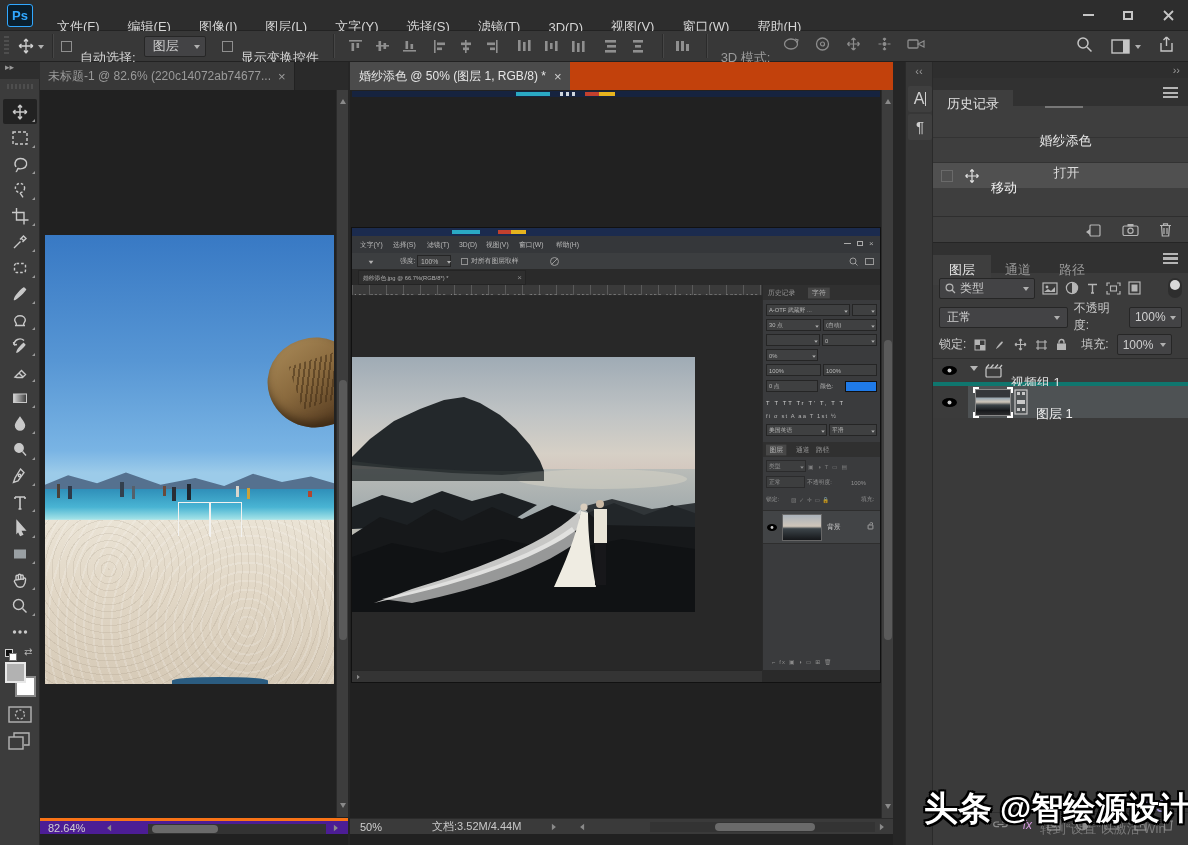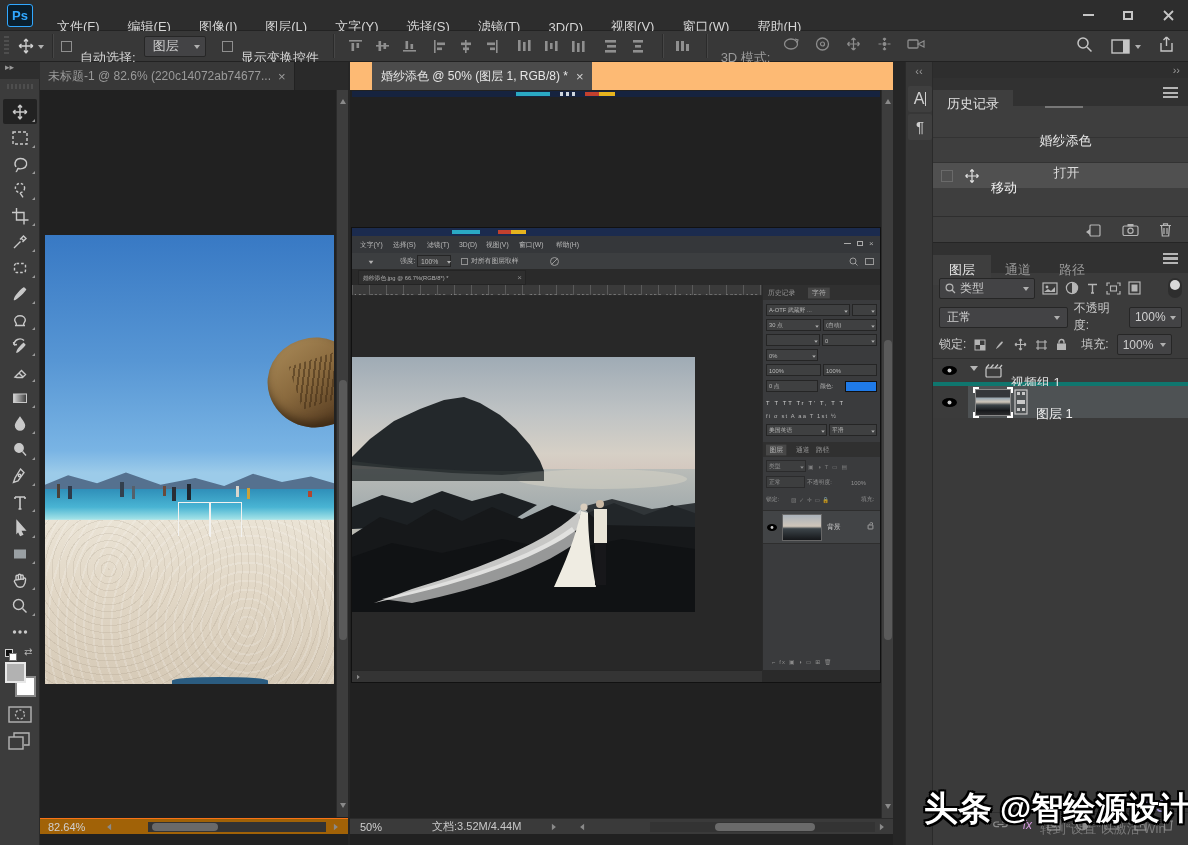--- a/index.html
+++ b/index.html
@@ -400,32 +400,32 @@
         <div class="abs" style="left:44%;top:98.4%;width:33%;height:1.6%;background:#2b5c80;border-radius:50% 50% 0 0;"></div>
       </div>
     </div>
 
     <div class="abs" style="left:296px;top:28px;width:12px;height:727px;background:#3d3d3d;border-left:1px solid #2a2a2a;">
       <div class="abs" style="left:3px;top:6px;width:0;height:0;border:3.5px solid transparent;border-bottom:5px solid #8a8a8a;"></div>
       <div class="abs scrthumb" style="left:2px;top:290px;width:8px;height:260px;"></div>
       <div class="abs" style="left:3px;bottom:6px;width:0;height:0;border:3.5px solid transparent;border-top:5px solid #8a8a8a;"></div>
     </div>
 
-    <div class="abs r" style="left:0;top:756px;width:308px;height:16px;background:#a16207;border-top:1px solid #f97316;font-size:11px;">
+    <div class="abs r" style="left:0;top:756px;width:308px;height:16px;background:#4c1d95;border-top:3px solid #f97316;font-size:11px;">
       <span style="padding:0 8px;color:#d0d0d0;">82.64%</span>
       <span class="arrow-l" style="margin-left:10px;transform:scale(.8);"></span>
       <div class="abs" style="left:108px;top:3px;width:178px;height:10px;background:#333;">
         <div class="scrthumb" style="position:absolute;left:4px;top:1px;width:66px;height:8px;background:#6a6a6a;"></div>
       </div>
       <span class="arrow-r" style="position:absolute;right:6px;transform:scale(.8);"></span>
     </div>
   </div>
 
   <div class="abs" style="left:350px;top:62px;width:543px;height:783px;background:#212121;">
-    <div class="abs r" style="left:0;top:0;width:543px;height:28px;background:#fdba74;padding-left:22px;">
+    <div class="abs r" style="left:0;top:0;width:543px;height:28px;background:#c2410c;">
       <div class="r" style="height:28px;padding:0 9px;background:#4b4b4b;">
         <span class="txt12 nowrap" style="color:#e6e6e6;">婚纱添色 @ 50% (图层 1, RGB/8) *</span>
         <span style="margin-left:8px;font-size:13px;color:#cfcfcf;">×</span>
       </div>
     </div>
 
     <div class="abs" style="left:0;top:28px;width:531px;height:728px;background:#212121;overflow:hidden;">
 
       <div class="abs" style="left:2px;top:1px;width:528px;height:6px;background:#16233f;">
         <div class="abs" style="left:164px;top:1px;width:34px;height:4px;background:#2aa9c4;"></div>

